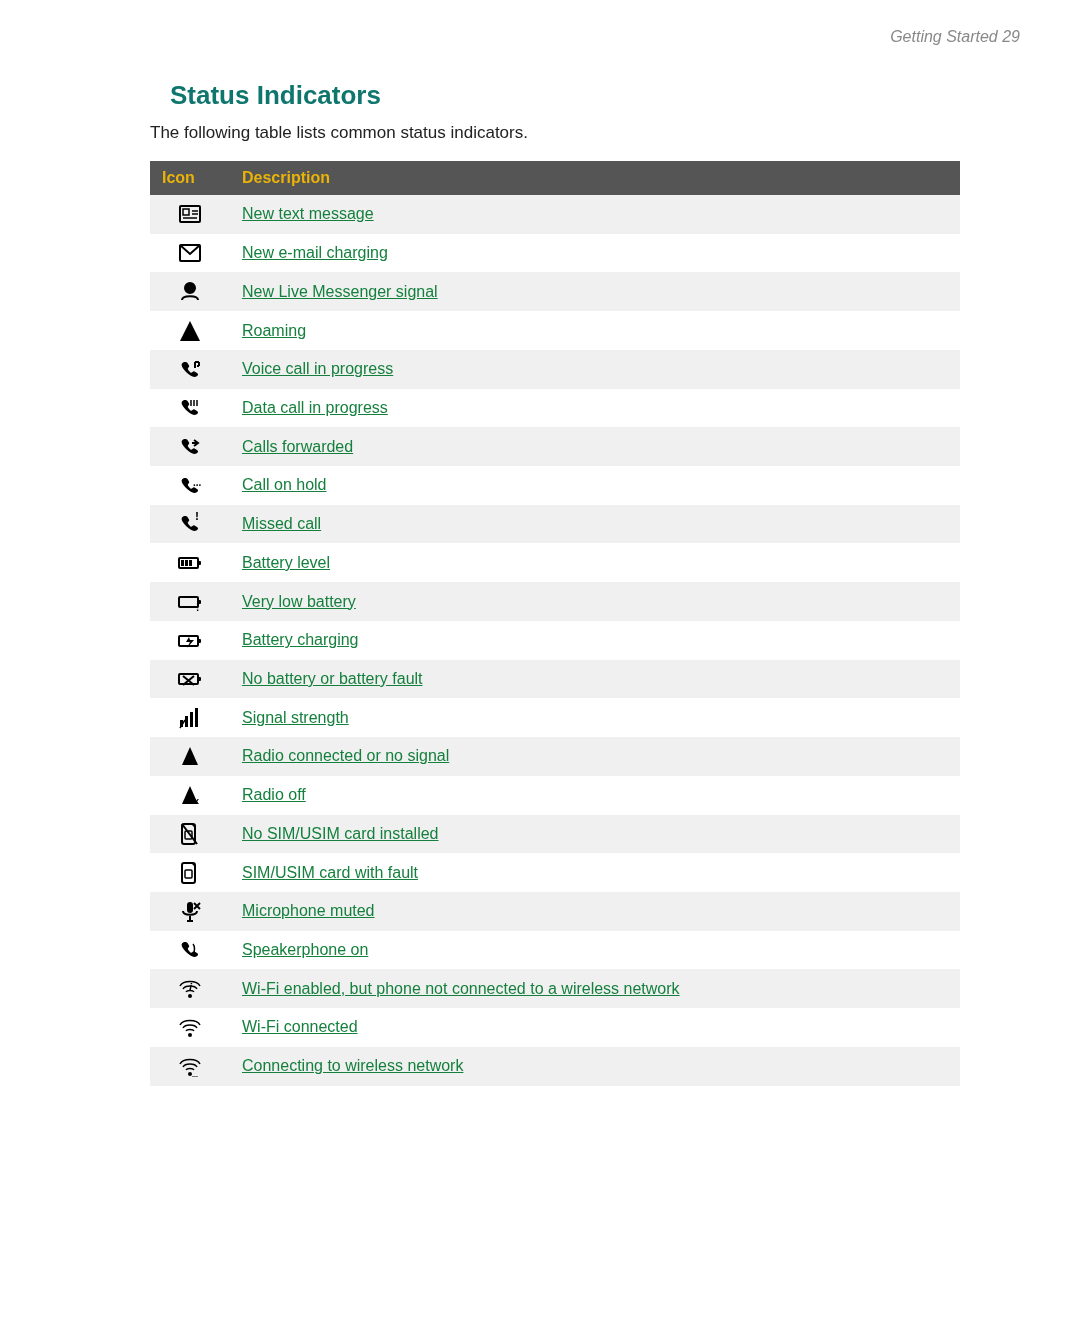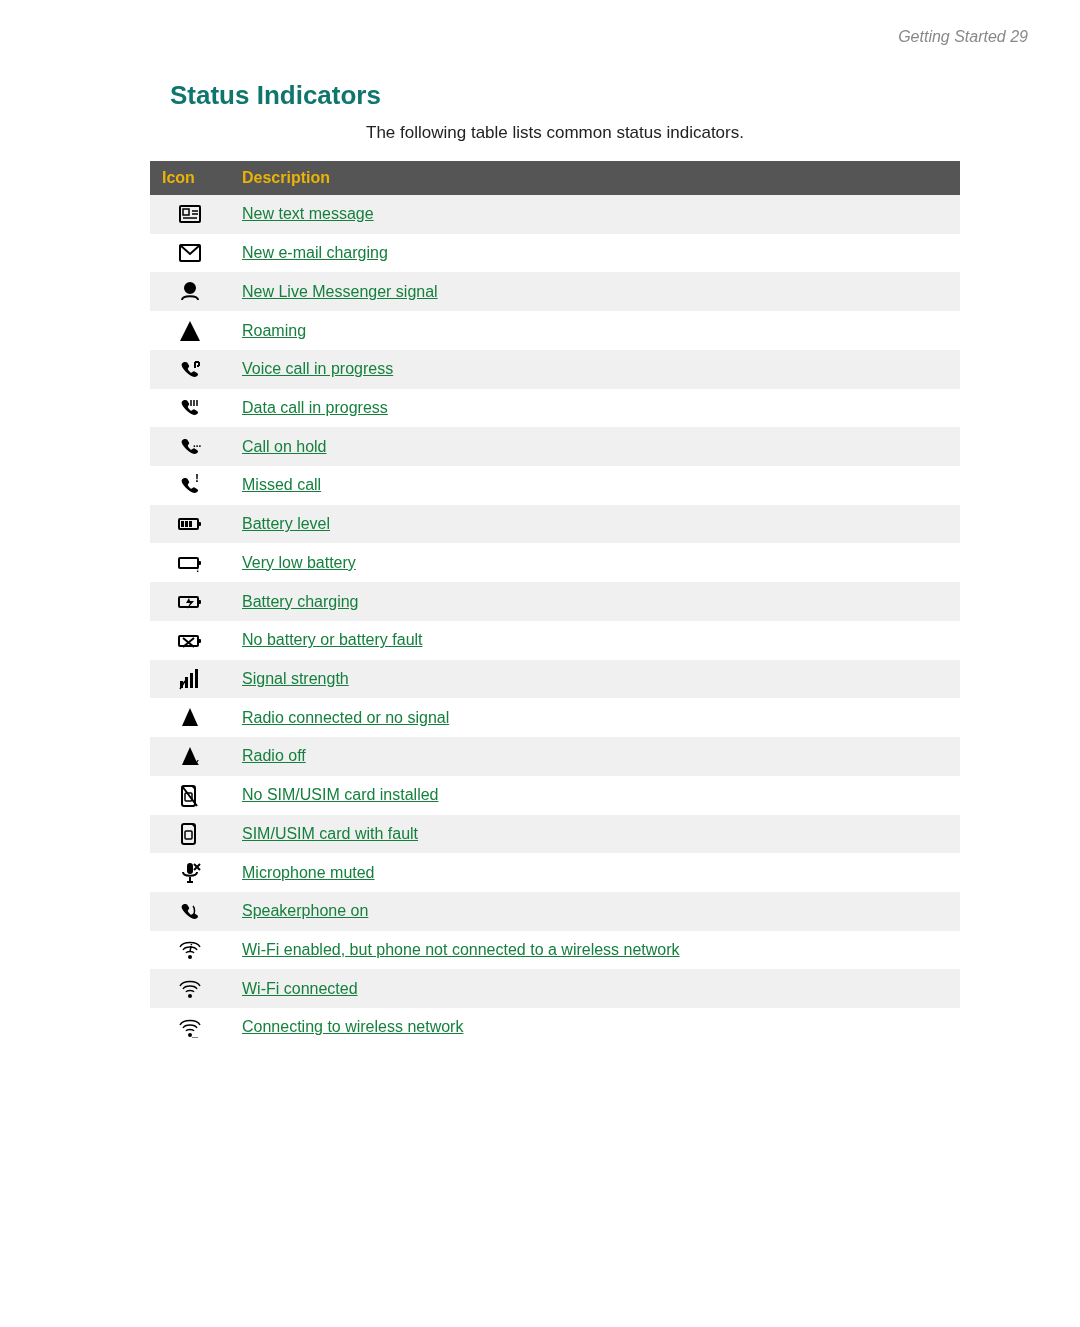--- a/index.html
+++ b/index.html
@@ -13,21 +13,21 @@
       font-family: Arial, sans-serif;
       width: 1080px;
       min-height: 1327px;
       position: relative;
       padding: 0;
     }
 
     .page-number {
       position: absolute;
       top: 28px;
-      right: 52px;
+      right: 60px;
       font-size: 16px;
       color: #888888;
       font-style: italic;
     }
 
     .content-area {
       margin: 80px 120px 60px 150px;
     }
 
     .section-title {
@@ -35,21 +35,20 @@
       font-size: 26px;
       font-weight: bold;
       margin-bottom: 12px;
       margin-left: 20px;
     }
 
     .section-subtitle {
       font-size: 17px;
       color: #222222;
       margin-bottom: 18px;
-      text-align: center;
     }
 
     .status-table {
       width: 100%;
       border-collapse: collapse;
     }
 
     .status-table thead tr {
       background-color: #555555;
       color: #eab308;
@@ -161,20 +160,28 @@
       <path d="M6.5 4C6.5 4 5 4 4 5.5C3 7 4 9 5.5 11C7 13 9 15 11 16.5C13 18 15 19 16.5 19C18 19 20 18 20 16.5C20 16.5 20 15.5 19 15L16.5 13.5C16 13 15 13.5 14.5 14C14 14.5 13 15 12.5 14.5C11.5 13.5 10.5 12.5 10 11.5C9.5 11 10 10 10.5 9.5C11 9 11.5 8 11 7.5L9.5 5C9 4 8 4 6.5 4Z" fill="black"></path>
       <line x1="13" y1="4" x2="13" y2="10" stroke="black" stroke-width="1.5"></line>
       <line x1="16" y1="4" x2="16" y2="10" stroke="black" stroke-width="1.5"></line>
       <line x1="19" y1="4" x2="19" y2="10" stroke="black" stroke-width="1.5"></line>
     </svg></td>
           <td>Data call in progress</td>
         </tr>
         <tr>
           <td class="icon-cell"><svg class="icon-svg" viewBox="0 0 24 24" fill="none" xmlns="http://www.w3.org/2000/svg">
       <path d="M6.5 4C6.5 4 5 4 4 5.5C3 7 4 9 5.5 11C7 13 9 15 11 16.5C13 18 15 19 16.5 19C18 19 20 18 20 16.5C20 16.5 20 15.5 19 15L16.5 13.5C16 13 15 13.5 14.5 14C14 14.5 13 15 12.5 14.5C11.5 13.5 10.5 12.5 10 11.5C9.5 11 10 10 10.5 9.5C11 9 11.5 8 11 7.5L9.5 5C9 4 8 4 6.5 4Z" fill="black"></path>
+      <polyline points="16,5 20,8 16,11" stroke="black" stroke-width="2" fill="none"></polyline>
+      <line x1="14" y1="8" x2="20" y2="8" stroke="black" stroke-width="2"></line>
+    </svg></td>
+          <td>Calls forwarded</td>
+        </tr>
+        <tr>
+          <td class="icon-cell"><svg class="icon-svg" viewBox="0 0 24 24" fill="none" xmlns="http://www.w3.org/2000/svg">
+      <path d="M6.5 4C6.5 4 5 4 4 5.5C3 7 4 9 5.5 11C7 13 9 15 11 16.5C13 18 15 19 16.5 19C18 19 20 18 20 16.5C20 16.5 20 15.5 19 15L16.5 13.5C16 13 15 13.5 14.5 14C14 14.5 13 15 12.5 14.5C11.5 13.5 10.5 12.5 10 11.5C9.5 11 10 10 10.5 9.5C11 9 11.5 8 11 7.5L9.5 5C9 4 8 4 6.5 4Z" fill="black"></path>
       <text x="15" y="12" font-size="10" fill="black" font-weight="bold">...</text>
     </svg></td>
           <td>Call on hold</td>
         </tr>
         <tr>
           <td class="icon-cell"><svg class="icon-svg" viewBox="0 0 24 24" fill="none" xmlns="http://www.w3.org/2000/svg">
       <path d="M6.5 4C6.5 4 5 4 4 5.5C3 7 4 9 5.5 11C7 13 9 15 11 16.5C13 18 15 19 16.5 19C18 19 20 18 20 16.5C20 16.5 20 15.5 19 15L16.5 13.5C16 13 15 13.5 14.5 14C14 14.5 13 15 12.5 14.5C11.5 13.5 10.5 12.5 10 11.5C9.5 11 10 10 10.5 9.5C11 9 11.5 8 11 7.5L9.5 5C9 4 8 4 6.5 4Z" fill="black"></path>
       <text x="17" y="8" font-size="12" fill="black" font-weight="bold">!</text>
     </svg></td>
           <td>Missed call</td>

